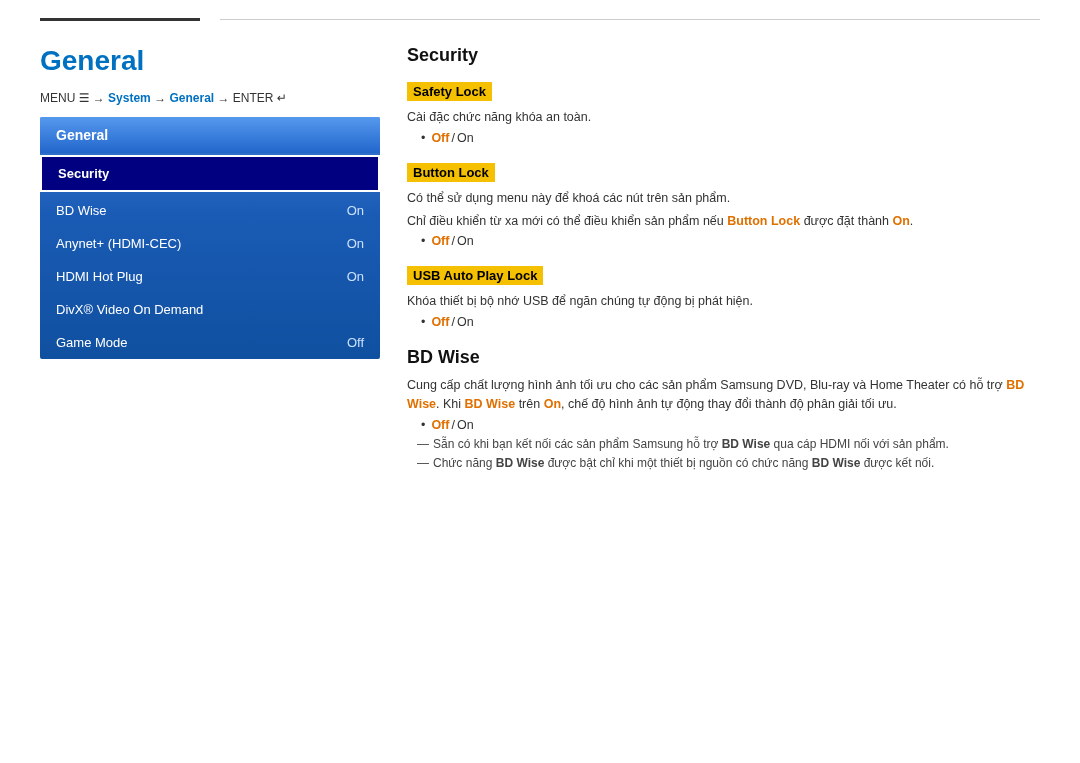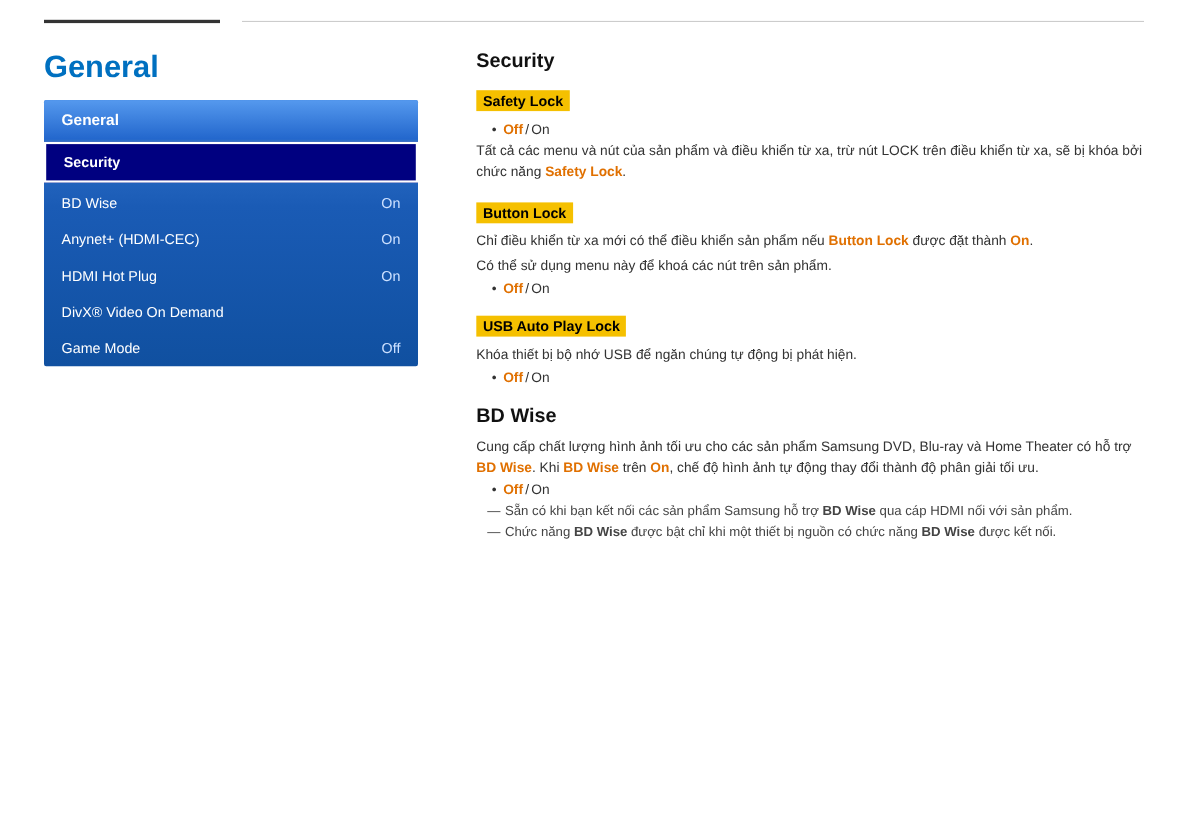--- a/index.html
+++ b/index.html
@@ -26,21 +26,21 @@
     }
     .top-line-right {
       flex: 1;
       height: 1px;
       background: #ccc;
     }
 
     .main-layout {
       display: flex;
       padding: 24px 40px 30px 40px;
-      gap: 53px;
+      gap: 27px;
     }
 
     
     .left-panel {
       width: 340px;
       flex-shrink: 0;
     }
     .page-title {
       color: #0070c0;
       font-size: 28px;
@@ -194,20 +194,23 @@
 <div class="top-line">
   <div class="top-line-left"></div>
   <div class="top-line-right"></div>
 </div>
 
 <div class="main-layout">
 
   <div class="left-panel">
     <div class="page-title">General</div>
 
+    <div class="menu-path">
+      <span>MENU ☰ → </span><span class="system-link">System</span><span> → </span><span class="general-link">General</span><span> → ENTER ↵</span>
+    </div>
 
     <div class="nav-menu">
       <div class="nav-menu-header">General</div>
 
       <div class="nav-item active">
         <span>Security</span>
         <span class="item-value"></span>
       </div>
       <div class="nav-item">
         <span>BD Wise</span>
@@ -231,36 +234,34 @@
       </div>
     </div>
 
   </div>
 
   <div class="right-panel">
     <div class="section-title">Security</div>
 
     <div class="subsection">
       <div class="subsection-title">Safety Lock</div>
-      <div class="option-line">
-        <span class="off">Off</span>
-          <span class="separator"> / </span>
-          <span class="on">On</span>
-      </div>
-      <div class="subsection-desc">
-        <span>Tất cả các menu và nút của sản phẩm và điều khiển từ xa, trừ nút LOCK trên điều khiển từ xa, sẽ bị khóa bởi chức năng</span> <span class="highlight-orange">Safety Lock</span><span>.</span>
+      <div class="subsection-desc">Cài đặc chức năng khóa an toàn.</div>
+      <div class="option-line">
+        <span class="off">Off</span>
+          <span class="separator"> / </span>
+          <span class="on">On</span>
       </div>
     </div>
 
     <div class="subsection">
       <div class="subsection-title">Button Lock</div>
+      <div class="subsection-desc">Có thể sử dụng menu này để khoá các nút trên sản phẩm.</div>
       <div class="subsection-desc">
         <span>Chỉ điều khiển từ xa mới có thể điều khiển sản phẩm nếu </span><span class="highlight-orange">Button Lock</span><span> được đặt thành </span><span class="highlight-orange">On</span><span>.</span>
       </div>
-      <div class="subsection-desc">Có thể sử dụng menu này để khoá các nút trên sản phẩm.</div>
       <div class="option-line">
         <span class="off">Off</span>
           <span class="separator"> / </span>
           <span class="on">On</span>
       </div>
     </div>
 
     <div class="subsection">
       <div class="subsection-title">USB Auto Play Lock</div>
       <div class="subsection-desc">Khóa thiết bị bộ nhớ USB để ngăn chúng tự động bị phát hiện.</div>

